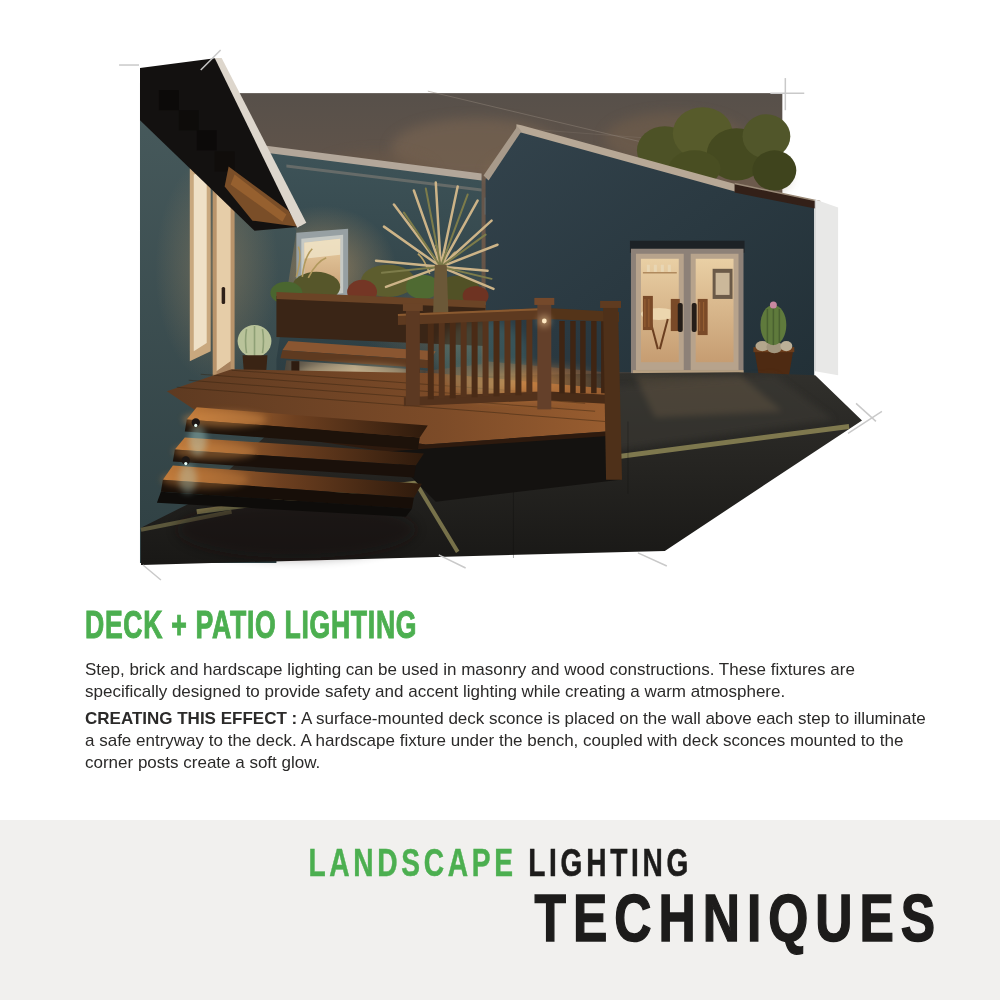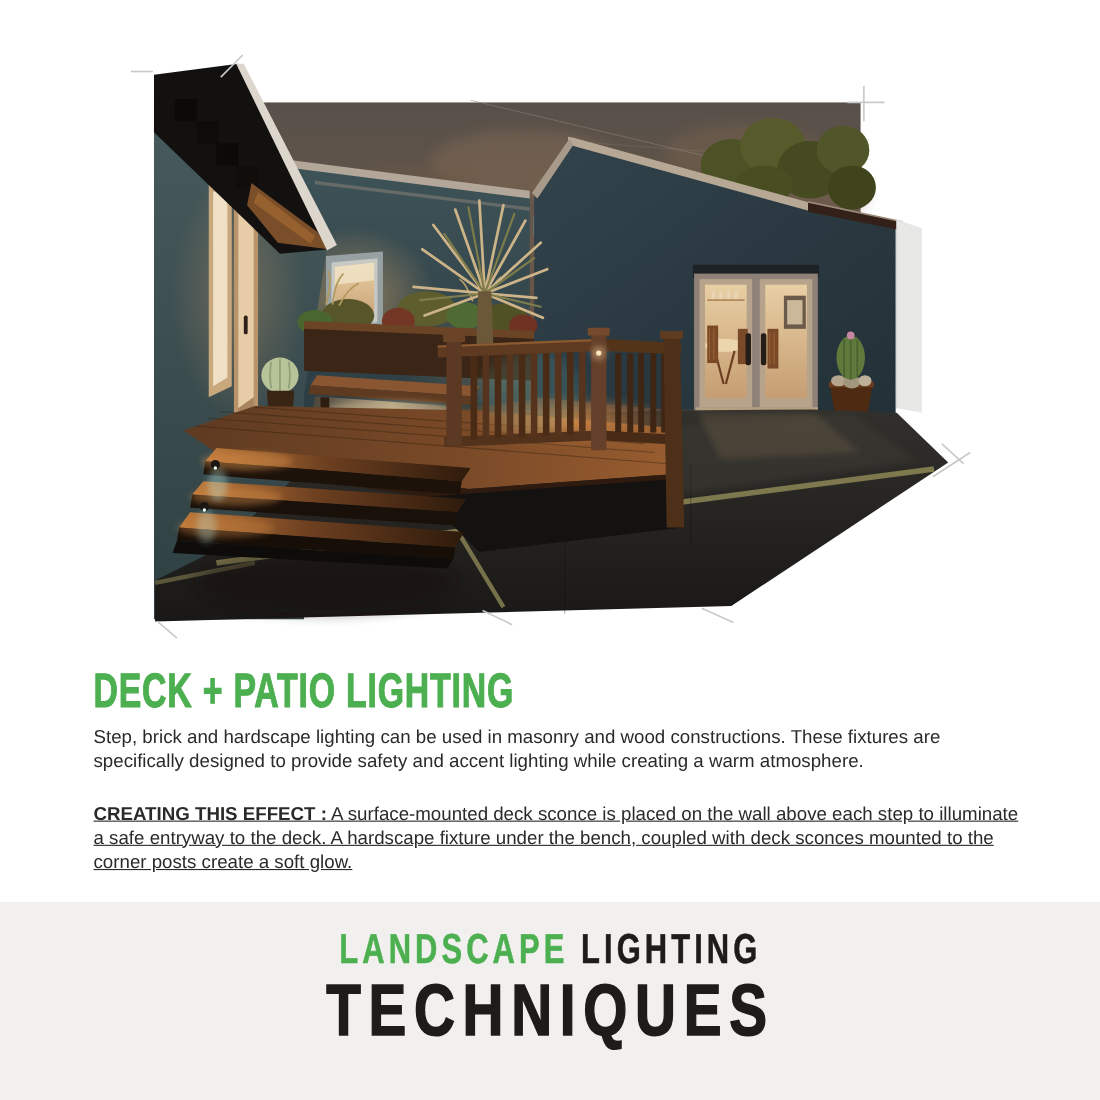--- a/index.html
+++ b/index.html
@@ -4,37 +4,37 @@
 <style>
   html,body{margin:0;padding:0;}
   body{
     width:1000px;height:1000px;position:relative;background:#ffffff;
     font-family:"Liberation Sans","DejaVu Sans",sans-serif;overflow:hidden;
   }
   .hero{position:absolute;left:137px;top:58px;width:727px;height:518px;}
   .hero svg{overflow:visible;display:block;}
   .copy{position:absolute;left:85px;width:845px;color:#2b2a29;}
   .headline{
-    top:604px;margin:0;color:#4caf50;font-weight:bold;font-size:44px;
+    top:604px;margin:0;color:#4caf50;font-weight:bold;font-size:38px;
     letter-spacing:1px;-webkit-text-stroke:1px #4caf50;white-space:nowrap;
   }
   .cond{display:inline-block;transform:scaleX(0.70);transform-origin:left center;}
   .para{font-size:17px;line-height:1.28;margin:0;}
   .para1{top:659px;}
-  .para2{top:729px;text-decoration:underline;}
+  .para2{top:708px;}
   .bold-label{font-weight:bold;}
   .footer-band{
     position:absolute;left:0;top:820px;width:1000px;height:180px;background:#f1f0ee;
   }
   .brand{position:absolute;left:0;width:1000px;text-align:center;color:#1d1c1b;}
   .brand-line1{top:842px;font-size:38px;font-weight:bold;letter-spacing:5px;white-space:nowrap;}
   .brand-line1 .cond2{display:inline-block;transform:scaleX(0.74);transform-origin:center;}
   .brand-green{color:#4caf50;-webkit-text-stroke:0.5px #4caf50;}
   .brand-dark{color:#1d1c1b;-webkit-text-stroke:0.5px #1d1c1b;}
-  .brand-line2{top:880px;font-size:66px;font-weight:bold;letter-spacing:9px;white-space:nowrap;
+  .brand-line2{top:880px;font-size:66px;font-weight:bold;letter-spacing:9px;white-space:nowrap;text-align:right;
     -webkit-text-stroke:1.5px #1d1c1b;}
   .brand-line2 .cond3{display:inline-block;transform:scaleX(0.78);transform-origin:center;}
 </style>
 </head>
 <body>
 
 <div class="hero">
 <svg width="727" height="518" viewBox="0 0 730 516" preserveAspectRatio="none">
   <defs>
     <linearGradient id="skyG" x1="0" y1="0" x2="0" y2="1">

